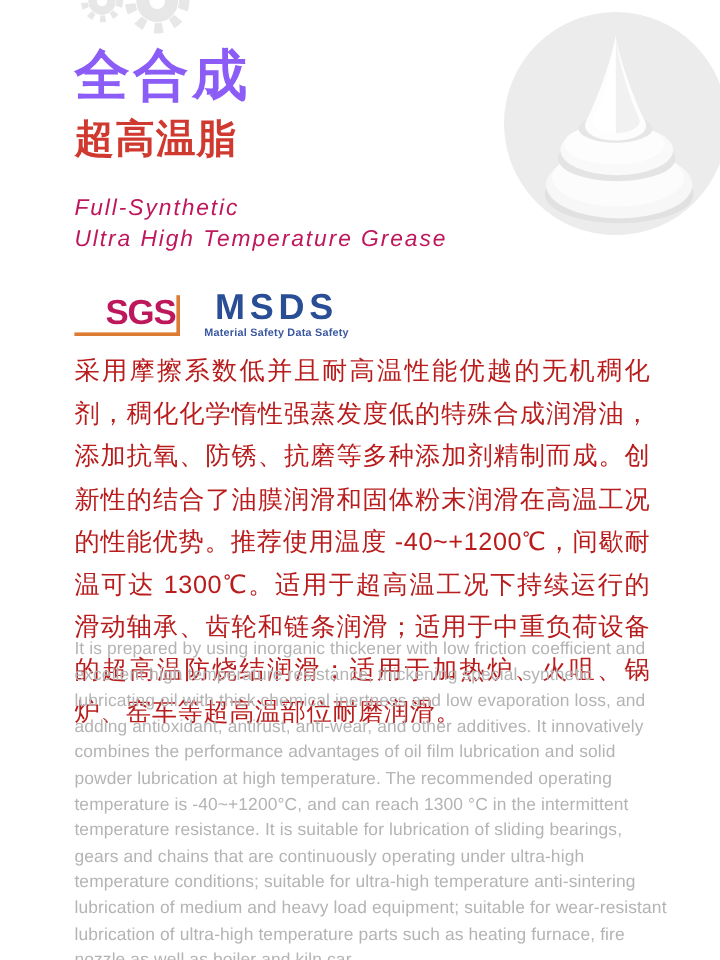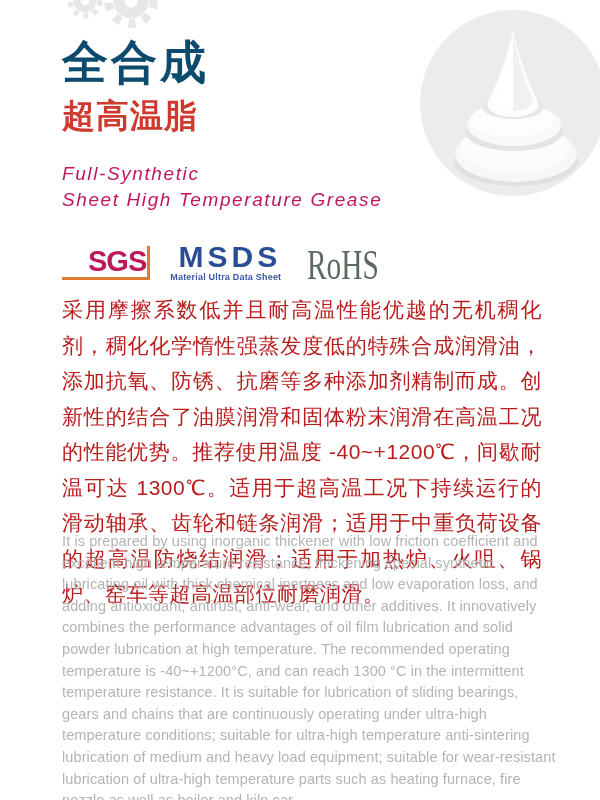--- a/index.html
+++ b/index.html
@@ -14,21 +14,21 @@
   
   .gear-wrap { position:absolute; left:0; top:0; width:220px; height:40px; }
   .gear1 { position:absolute; left:66px; top:-18px; }
   .gear2 { position:absolute; left:102px; top:-28px; }
 
   
   .photo { position:absolute; left:420px; top:10px; width:186px; height:186px; }
 
   .title-cn-1 {
     position:absolute; left:62px; top:36px;
-    font-size:46px; font-weight:600; color:#0c4a6e;
+    font-size:46px; font-weight:600; color:#8b5cf6;
     letter-spacing:3px; line-height:52px;text-align:center;
   }
   .title-cn-2 {
     position:absolute; left:62px; top:90px;
     font-size:33px; font-weight:800; color:#d0392f;
     letter-spacing:1px; line-height:52px;
   }
   .subtitle {
     position:absolute; left:62px; top:161px;
     font-style:italic; color:#be185d;
@@ -43,21 +43,21 @@
   .sgs {
     position:relative; height:34px;
     padding:0 4px 7px 26px; margin-right:20px;
   }
   .sgs-text {
     font-size:29px; font-weight:700; color:#be185d;
     letter-spacing:-1px; line-height:26px; display:inline-block;
   }
   .sgs-hline { position:absolute; left:0; right:0; bottom:2px; height:3px; background:#dc7c33; }
   .sgs-vline { position:absolute; right:0; top:-2px; bottom:2px; width:3px; background:#dc7c33; }
-  .msds { margin-right:26px; margin-bottom:0; text-align:right; }
+  .msds { margin-right:26px; margin-bottom:0; text-align:center; }
   .msds-main {
     font-size:30px; font-weight:800; color:#2a4e96;
     letter-spacing:4px; line-height:26px;
   }
   .msds-sub {
     font-size:9px; font-weight:600; color:#3a57a0;
     letter-spacing:0.2px; margin-top:2px; white-space:nowrap;
   }
   .rohs-box { width:74px; height:36px; position:relative; }
   .rohs {
@@ -110,34 +110,31 @@
       <path d="M93,20 C96,44 104,70 113,90 C114,96 105,101 93,101 Z" fill="#f1f1f1"></path>
       <path d="M93,20 C90,44 83,70 74,90 C73,95 80,99 88,100 L93,101 Z" fill="#ffffff"></path>
     </svg>
   </div>
 
   <div class="title-cn-1">全合成</div>
   <div class="title-cn-2">超高温脂</div>
 
   <div class="subtitle">
     <div>Full-Synthetic</div>
-    <div>Sheet High Temperature Grease</div>
+    <div>Ultra High Temperature Grease</div>
   </div>
 
   <div class="certs">
     <div class="sgs">
       <span class="sgs-text">SGS</span>
       <span class="sgs-hline"></span>
       <span class="sgs-vline"></span>
     </div>
     <div class="msds">
       <div class="msds-main">MSDS</div>
-      <div class="msds-sub">Material Ultra Data Sheet</div>
-    </div>
-    <div class="rohs-box">
-      <span class="rohs">RoHS</span>
+      <div class="msds-sub">Material Safety Data Safety</div>
     </div>
   </div>
 
   <p class="desc-cn">采用摩擦系数低并且耐高温性能优越的无机稠化剂，稠化化学惰性强蒸发度低的特殊合成润滑油，添加抗氧、防锈、抗磨等多种添加剂精制而成。创新性的结合了油膜润滑和固体粉末润滑在高温工况的性能优势。推荐使用温度 -40~+1200℃，间歇耐温可达 1300℃。适用于超高温工况下持续运行的滑动轴承、齿轮和链条润滑；适用于中重负荷设备的超高温防烧结润滑；适用于加热炉、火咀、锅炉、窑车等超高温部位耐磨润滑。</p>
   <p class="desc-en">It is prepared by using inorganic thickener with low friction coefficient and excellent high temperature resistance, thickening special synthetic lubricating oil with thick chemical inertness and low evaporation loss, and adding antioxidant, antirust, anti-wear, and other additives. It innovatively combines the performance advantages of oil film lubrication and solid powder lubrication at high temperature. The recommended operating temperature is -40~+1200°C, and can reach 1300 °C in the intermittent temperature resistance. It is suitable for lubrication of sliding bearings, gears and chains that are continuously operating under ultra-high temperature conditions; suitable for ultra-high temperature anti-sintering lubrication of medium and heavy load equipment; suitable for wear-resistant lubrication of ultra-high temperature parts such as heating furnace, fire nozzle as well as boiler and kiln car.</p>
 
 </div>
 
 </body></html>

